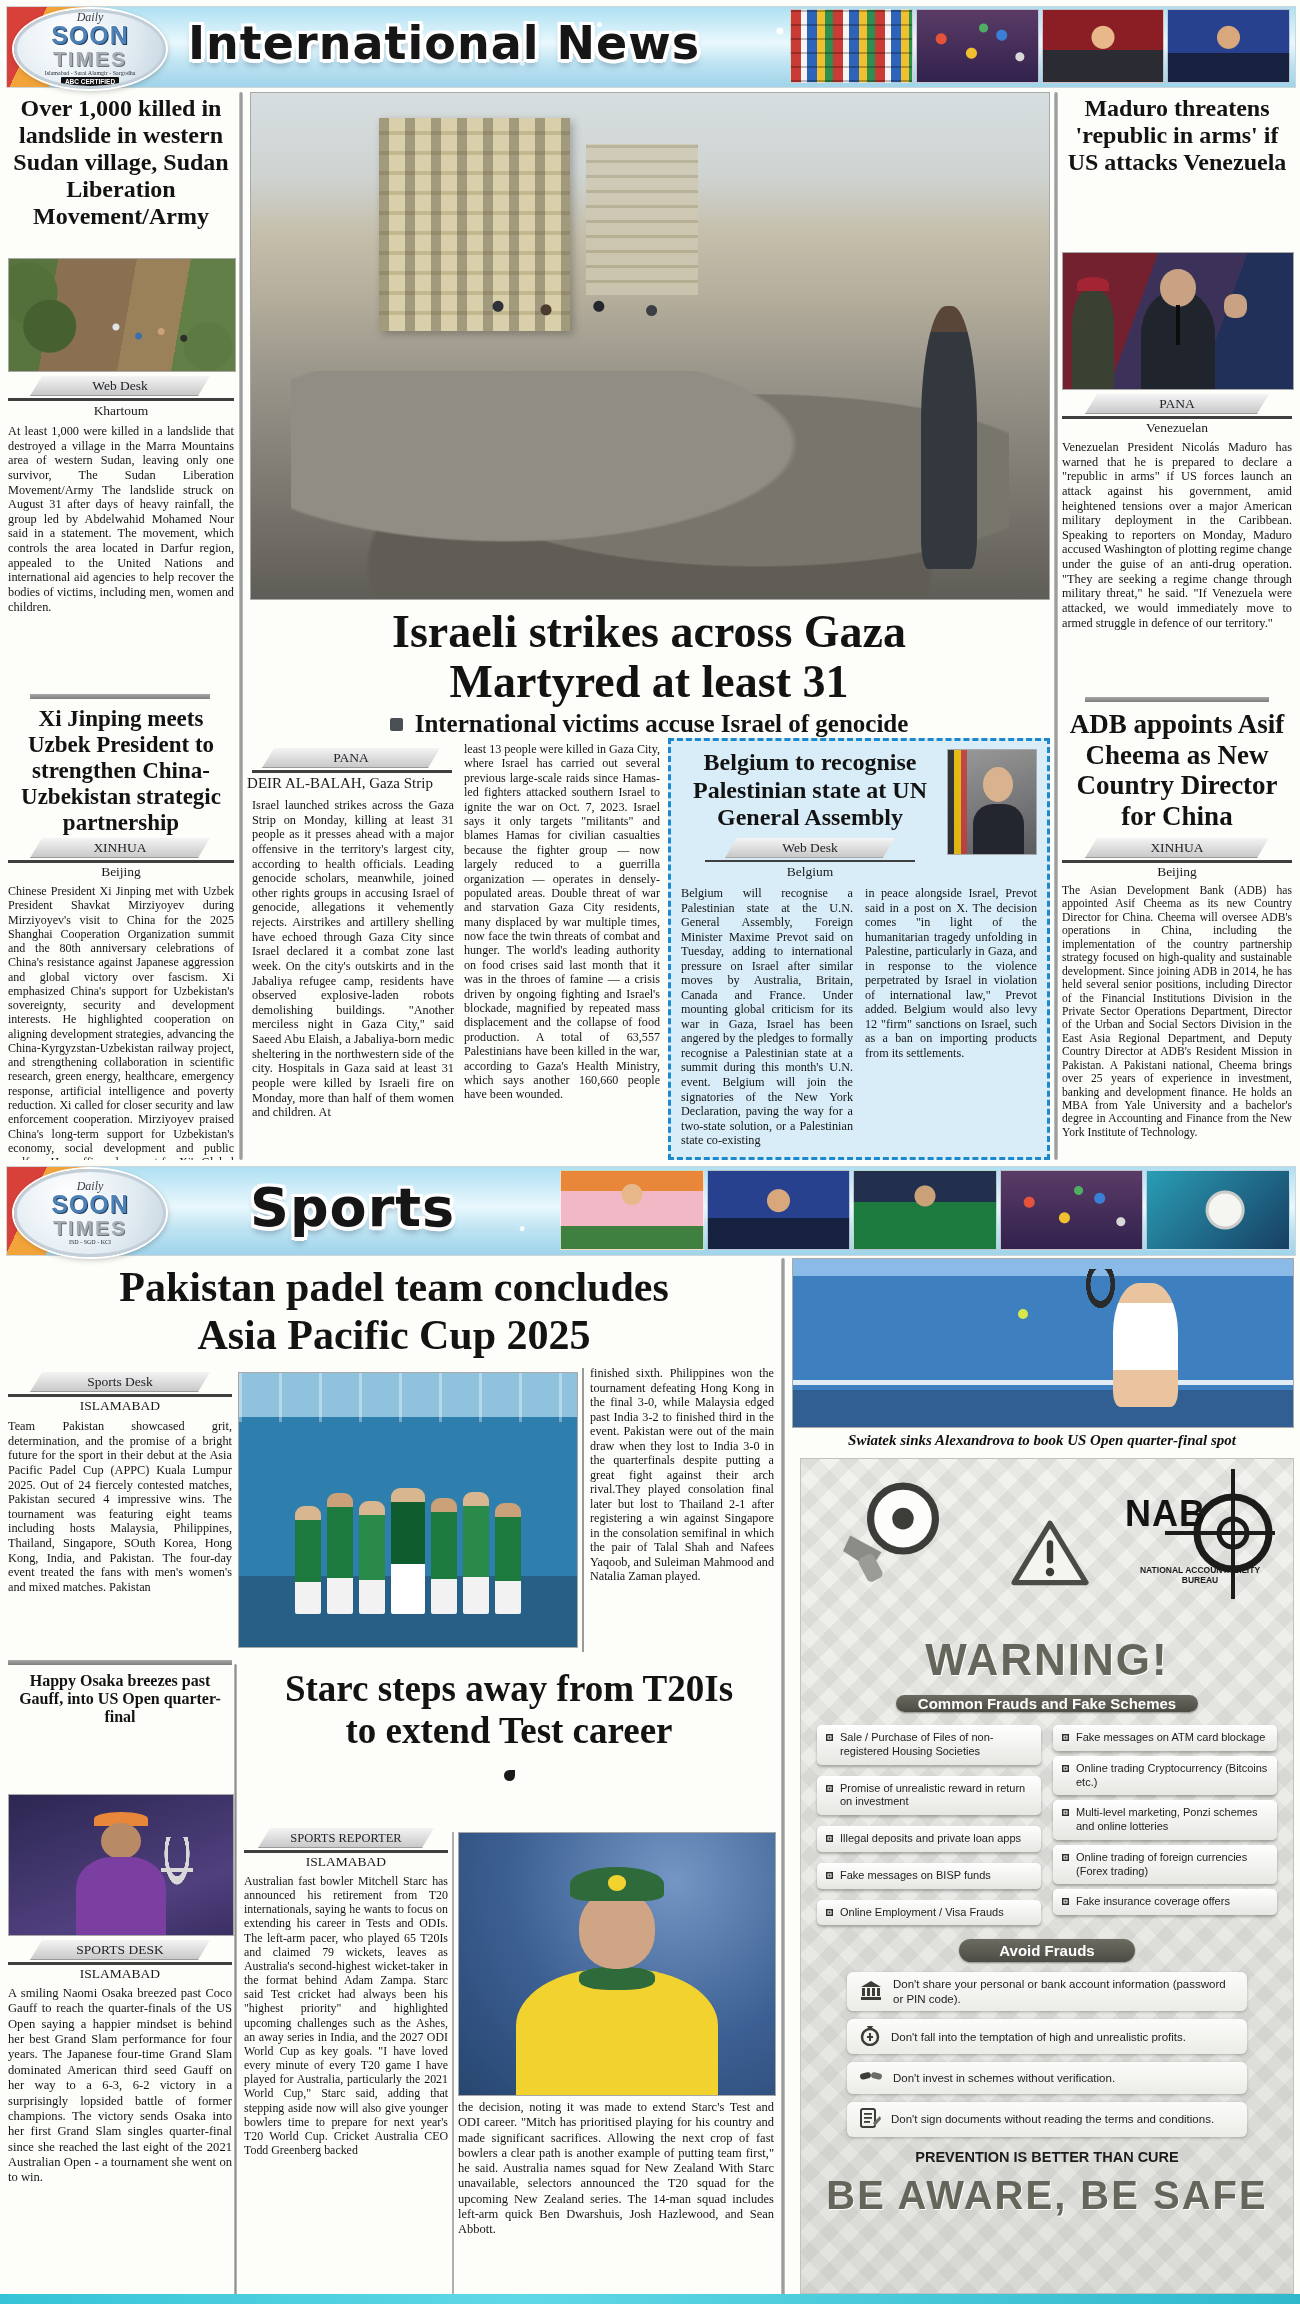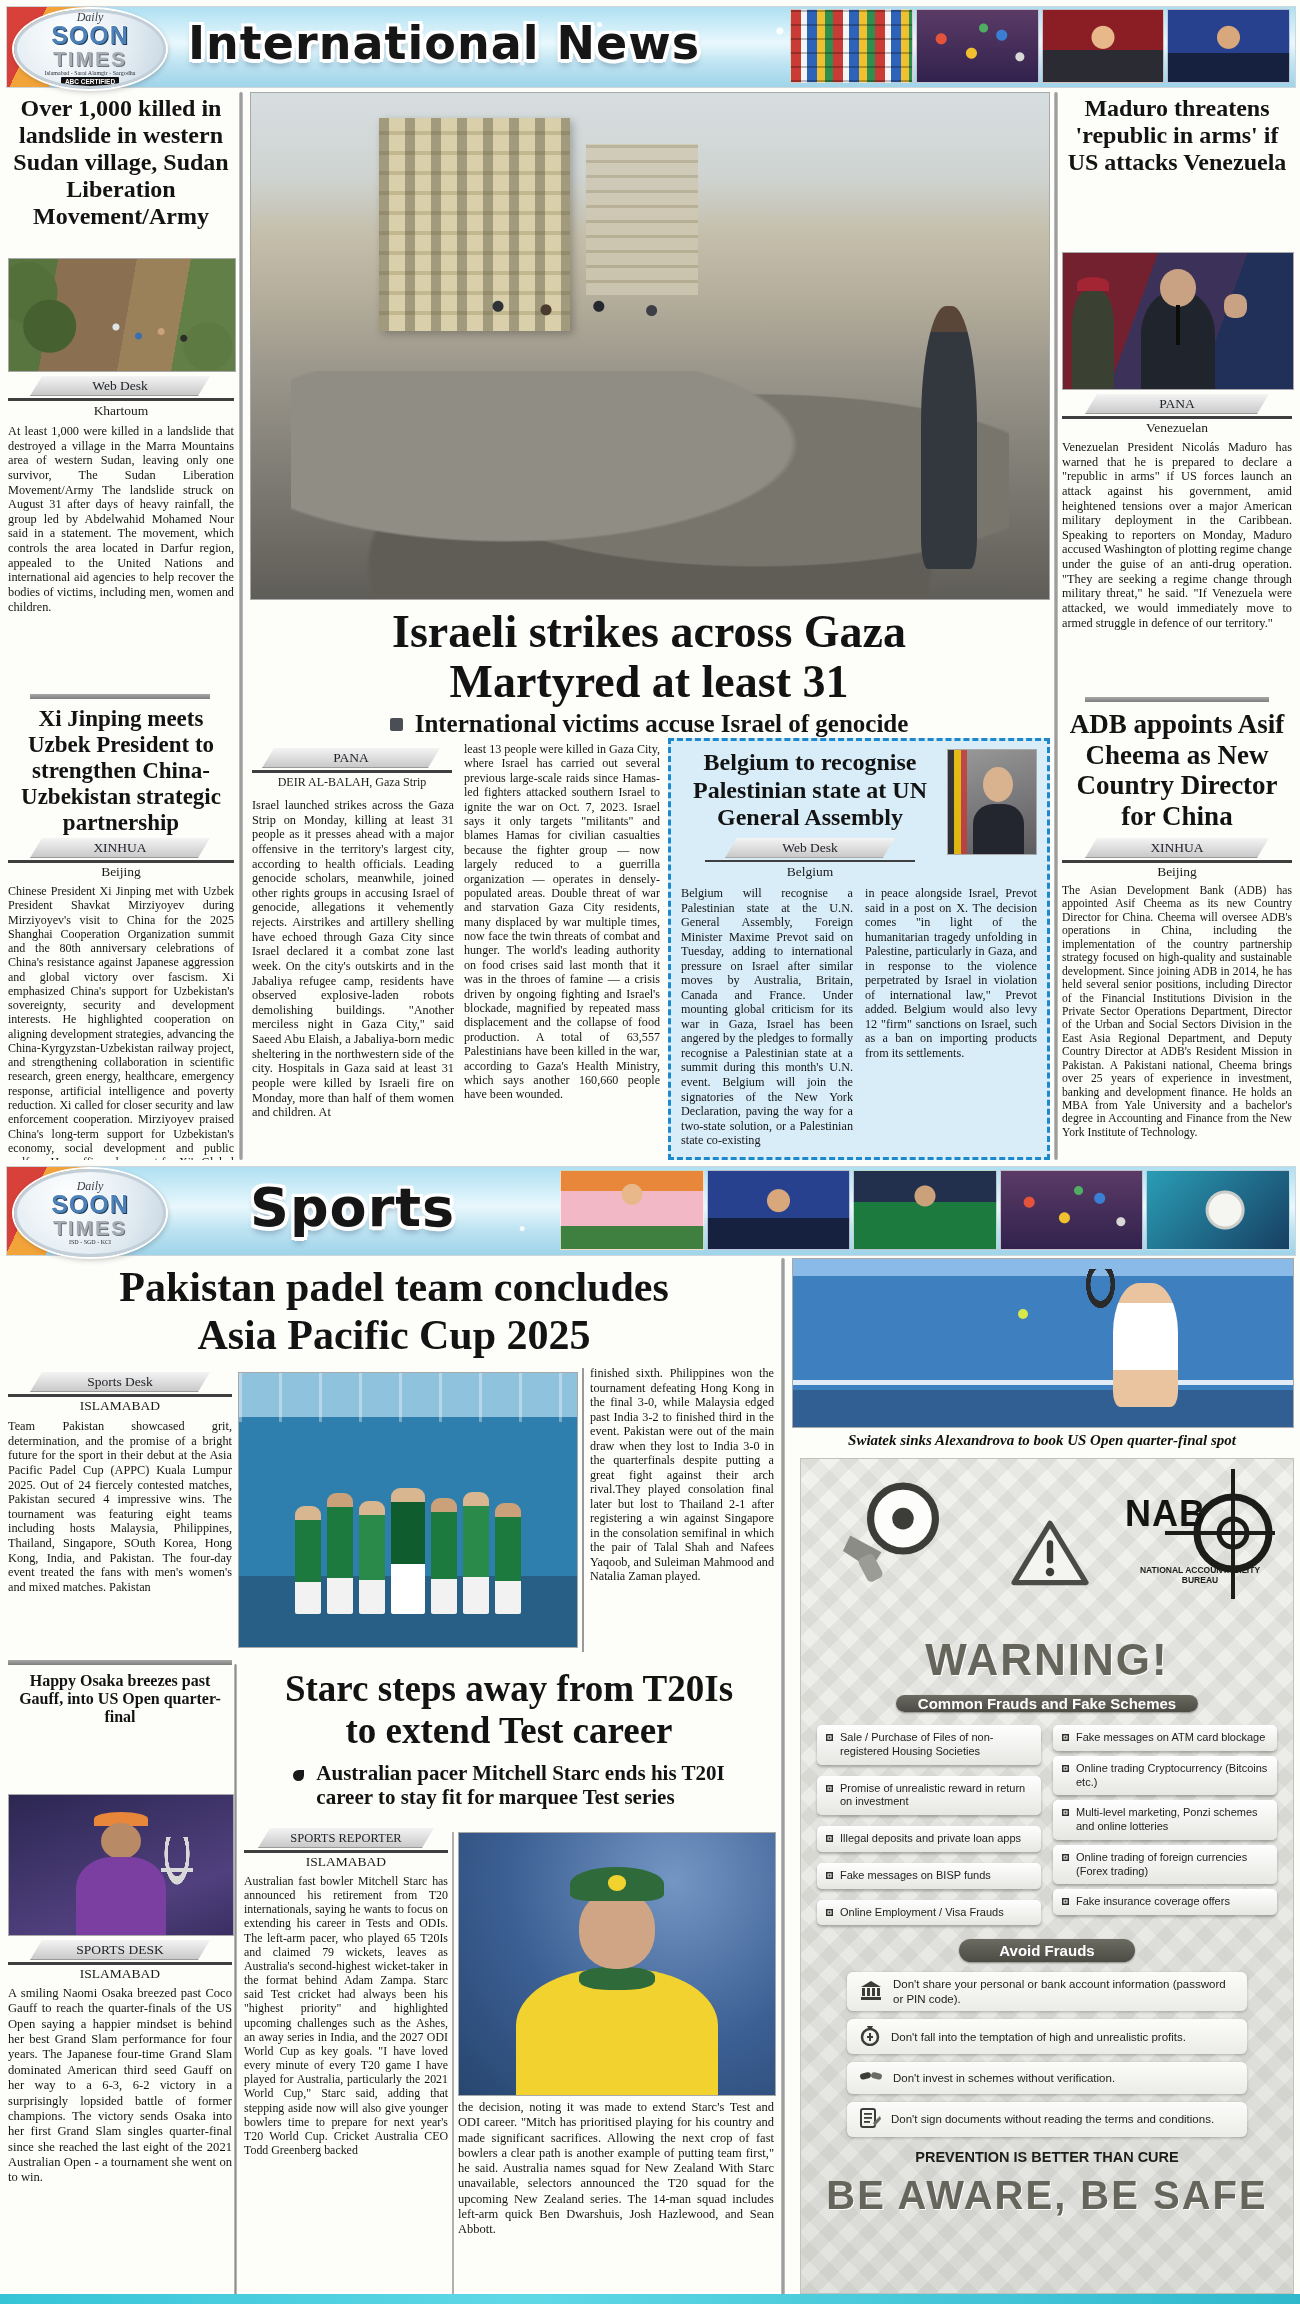--- a/index.html
+++ b/index.html
@@ -141,21 +141,21 @@
   <div class="abs hl" style="left:250px;top:656px;width:798px;font-size:46px;">Martyred at least 31</div>
   <div class="abs" style="left:250px;top:710px;width:798px;display:flex;align-items:center;justify-content:center;gap:12px;">
     <span class="sub-bullet" style="width:13px;height:13px;border-radius:2px;"></span>
     <span class="hl" style="font-size:25px;font-weight:600;">International victims accuse Israel of genocide</span>
   </div>
 
   <div class="abs byline" style="left:262px;top:748px;width:178px;">
       <span>PANA</span>
     </div>
   <div class="abs byline-rule" style="left:252px;top:770px;width:200px;"></div>
-  <div class="abs dateline" style="left:252px;top:775px;width:200px;font-size:12px;">DEIR AL-BALAH, Gaza Strip</div>
+  <div class="abs dateline" style="left:240px;top:775px;width:200px;font-size:15px;">DEIR AL-BALAH, Gaza Strip</div>
   <div class="abs body-text" style="left:252px;top:798px;width:202px;height:360px;">Israel launched strikes across the Gaza Strip on Monday, killing at least 31 people as it presses ahead with a major offensive in the territory's largest city, according to health officials. Leading genocide scholars, meanwhile, joined other rights groups in accusing Israel of genocide, allegations it vehemently rejects. Airstrikes and artillery shelling have echoed through Gaza City since Israel declared it a combat zone last week. On the city's outskirts and in the Jabaliya refugee camp, residents have observed explosive-laden robots demolishing buildings. "Another merciless night in Gaza City," said Saeed Abu Elaish, a Jabaliya-born medic sheltering in the northwestern side of the city. Hospitals in Gaza said at least 31 people were killed by Israeli fire on Monday, more than half of them women and children. At</div>
 
   <div class="abs body-text" style="left:464px;top:742px;width:196px;height:416px;font-size:12.1px;">least 13 people were killed in Gaza City, where Israel has carried out several previous large-scale raids since Hamas-led fighters attacked southern Israel to ignite the war on Oct. 7, 2023. Israel says it only targets "militants" and blames Hamas for civilian casualties because the fighter group — now largely reduced to a guerrilla organization — operates in densely-populated areas. Double threat of war and starvation Gaza City residents, many displaced by war multiple times, now face the twin threats of combat and hunger. The world's leading authority on food crises said last month that it was in the throes of famine — a crisis driven by ongoing fighting and Israel's blockade, magnified by repeated mass displacement and the collapse of food production. A total of 63,557 Palestinians have been killed in the war, according to Gaza's Health Ministry, which says another 160,660 people have been wounded.</div>
 
   <div class="abs" style="left:668px;top:738px;width:382px;height:422px;background:#d9edf8;border:3px dashed #1d88cb;box-sizing:border-box;padding:8px 10px;">
     <div style="display:flex;gap:8px;">
       <div style="flex:1;">
         <div class="hl" style="font-size:24px;line-height:1.15;">Belgium to recognise Palestinian state at UN General Assembly</div>
         <div class="byline" style="width:170px;margin:6px auto 0;">
             <span>Web Desk</span>
@@ -255,24 +255,20 @@
   <div class="abs byline-rule" style="left:8px;top:1962px;width:224px;"></div>
   <div class="abs dateline" style="left:8px;top:1966px;width:224px;">ISLAMABAD</div>
   <div class="abs body-text" style="left:8px;top:1986px;width:224px;height:306px;font-size:12.6px;line-height:1.22;">A smiling Naomi Osaka breezed past Coco Gauff to reach the quarter-finals of the US Open saying a happier mindset is behind her best Grand Slam performance for four years. The Japanese four-time Grand Slam dominated American third seed Gauff on her way to a 6-3, 6-2 victory in a surprisingly lopsided battle of former champions. The victory sends Osaka into her first Grand Slam singles quarter-final since she reached the last eight of the 2021 Australian Open - a tournament she went on to win.</div>
 
   <div class="abs vdiv" style="left:234px;top:1664px;width:3px;height:632px;"></div>
 
   <div class="abs hl" style="left:244px;top:1668px;width:530px;font-size:37px;">Starc steps away from T20Is</div>
   <div class="abs hl" style="left:244px;top:1710px;width:530px;font-size:37px;">to extend Test career</div>
   <div class="abs" style="left:244px;top:1762px;width:530px;display:flex;justify-content:center;gap:12px;">
     <span class="sub-bullet" style="width:11px;height:11px;border-radius:50% 0 50% 50%;margin-top:8px;background:#1a1a1a;"></span>
-    <span style="text-align:left;">
-      <span class="hl" style="display:block;font-size:21px;font-weight:600;text-align:left;">Australian pacer Mitchell Starc ends his T20I</span>
-      <span class="hl" style="display:block;font-size:21px;font-weight:600;text-align:left;">career to stay fit for marquee Test series</span>
-    </span>
   </div>
   <div class="abs byline" style="left:258px;top:1828px;width:176px;font-size:12.5px;">
       <span>SPORTS REPORTER</span>
     </div>
   <div class="abs byline-rule" style="left:244px;top:1850px;width:204px;"></div>
   <div class="abs dateline" style="left:244px;top:1854px;width:204px;">ISLAMABAD</div>
   <div class="abs body-text" style="left:244px;top:1874px;width:204px;height:422px;font-size:11.9px;">Australian fast bowler Mitchell Starc has announced his retirement from T20 internationals, saying he wants to focus on extending his career in Tests and ODIs. The left-arm pacer, who played 65 T20Is and claimed 79 wickets, leaves as Australia's second-highest wicket-taker in the format behind Adam Zampa. Starc said Test cricket had always been his "highest priority" and highlighted upcoming challenges such as the Ashes, an away series in India, and the 2027 ODI World Cup as key goals. "I have loved every minute of every T20 game I have played for Australia, particularly the 2021 World Cup," Starc said, adding that stepping aside now will also give younger bowlers time to prepare for next year's T20 World Cup. Cricket Australia CEO Todd Greenberg backed</div>
   <div class="abs" style="left:452px;top:1832px;width:2px;height:464px;background:#b0b0b0;"></div>
   <div class="photo photo-starc" style="left:458px;top:1832px;width:316px;height:262px;">
     <span class="ph-inner" style="left:18%;bottom:0;width:64%;height:48%;background:#f2d22e;border-radius:45% 45% 0 0;"></span>

